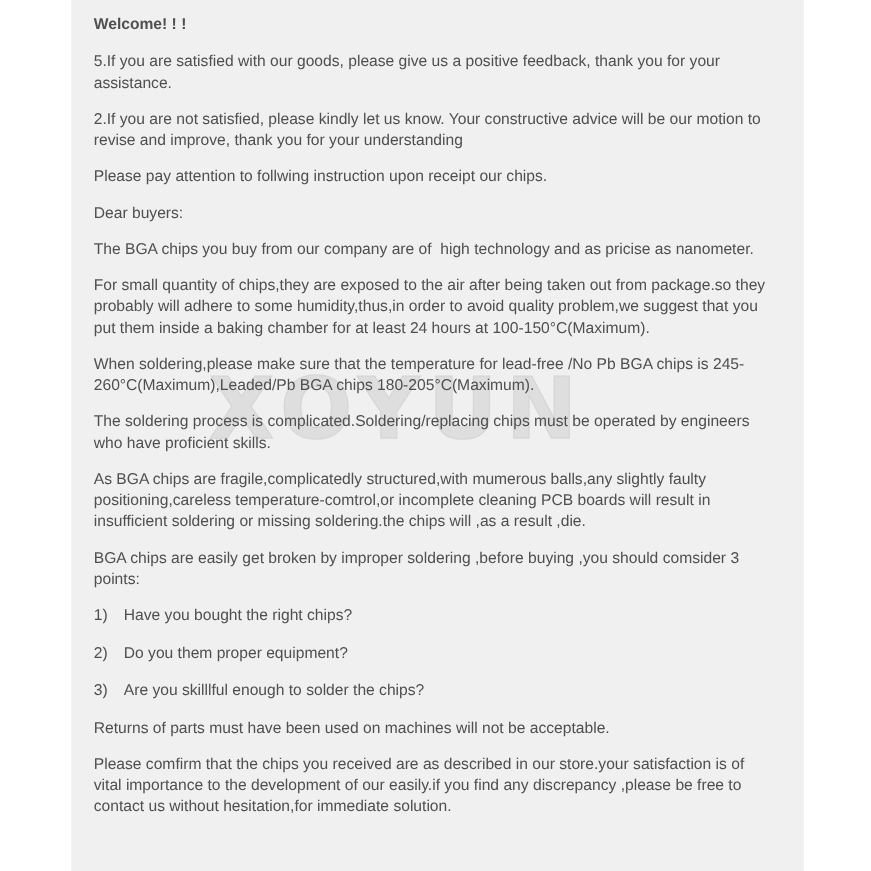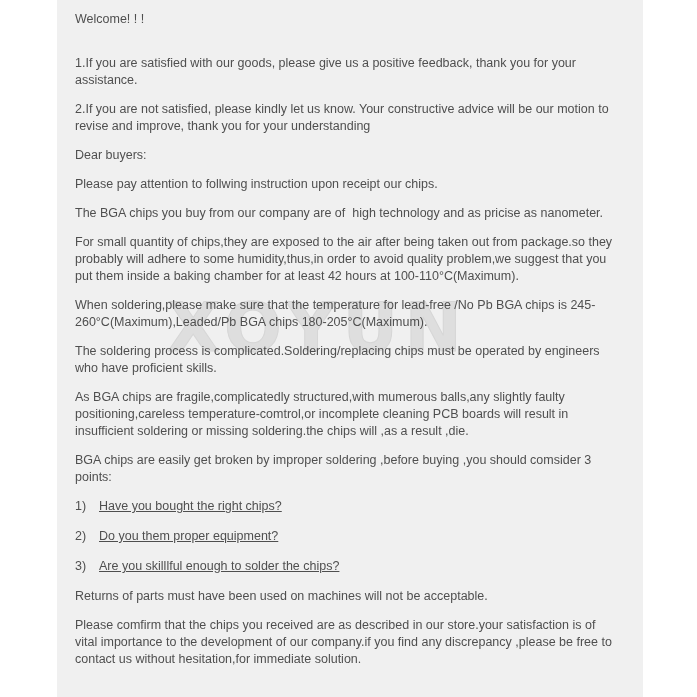--- a/index.html
+++ b/index.html
@@ -48,64 +48,64 @@
     padding: 11px 23px 12px 18px;
     font-size: 12.5px;
     line-height: 17px;
     color: #4f4f4f;
   }
   .content p {
     margin: 0 0 12px 0;
     white-space: pre-wrap;
   }
   p.welcome {
-    margin-bottom: 27px;
+    margin-bottom: 13px;
+    font-weight: bold;
   }
   .point {
     display: flex;
     margin: 0 0 13px 0;
   }
   .point .marker {
     flex: 0 0 24px;
   }
   .point .point-text {
     flex: 1;
     white-space: pre-wrap;
-    text-decoration: underline;
   }
 </style>
 </head>
 <body>
 
 <div class="page">
   <div class="panel">
     <div class="watermark">XOYUN</div>
     <div class="content">
       <p class="welcome">Welcome! ! !</p>
-      <p>1.If you are satisfied with our goods, please give us a positive feedback, thank you for your assistance.</p>
+      <p>5.If you are satisfied with our goods, please give us a positive feedback, thank you for your assistance.</p>
       <p>2.If you are not satisfied, please kindly let us know. Your constructive advice will be our motion to revise and improve, thank you for your understanding</p>
+      <p>Please pay attention to follwing instruction upon receipt our chips.</p>
       <p>Dear buyers:</p>
-      <p>Please pay attention to follwing instruction upon receipt our chips.</p>
       <p>The BGA chips you buy from our company are of  high technology and as pricise as nanometer.</p>
-      <p>For small quantity of chips,they are exposed to the air after being taken out from package.so they probably will adhere to some humidity,thus,in order to avoid quality problem,we suggest that you put them inside a baking chamber for at least 42 hours at 100-110°C(Maximum).</p>
+      <p>For small quantity of chips,they are exposed to the air after being taken out from package.so they probably will adhere to some humidity,thus,in order to avoid quality problem,we suggest that you put them inside a baking chamber for at least 24 hours at 100-150°C(Maximum).</p>
       <p>When soldering,please make sure that the temperature for lead-free /No Pb BGA chips is 245-260°C(Maximum),Leaded/Pb BGA chips 180-205°C(Maximum).</p>
       <p>The soldering process is complicated.Soldering/replacing chips must be operated by engineers who have proficient skills.</p>
       <p>As BGA chips are fragile,complicatedly structured,with mumerous balls,any slightly faulty positioning,careless temperature-comtrol,or incomplete cleaning PCB boards will result in insufficient soldering or missing soldering.the chips will ,as a result ,die.</p>
       <p>BGA chips are easily get broken by improper soldering ,before buying ,you should comsider 3 points:</p>
 
       <div class="point">
         <span class="marker">1)</span>
         <span class="point-text">Have you bought the right chips?</span>
       </div>
       <div class="point">
         <span class="marker">2)</span>
         <span class="point-text">Do you them proper equipment?</span>
       </div>
       <div class="point">
         <span class="marker">3)</span>
         <span class="point-text">Are you skilllful enough to solder the chips?</span>
       </div>
 
       <p>Returns of parts must have been used on machines will not be acceptable.</p>
-      <p>Please comfirm that the chips you received are as described in our store.your satisfaction is of vital importance to the development of our company.if you find any discrepancy ,please be free to contact us without hesitation,for immediate solution.</p>
+      <p>Please comfirm that the chips you received are as described in our store.your satisfaction is of vital importance to the development of our easily.if you find any discrepancy ,please be free to contact us without hesitation,for immediate solution.</p>
     </div>
   </div>
 </div>
 
 </body></html>

